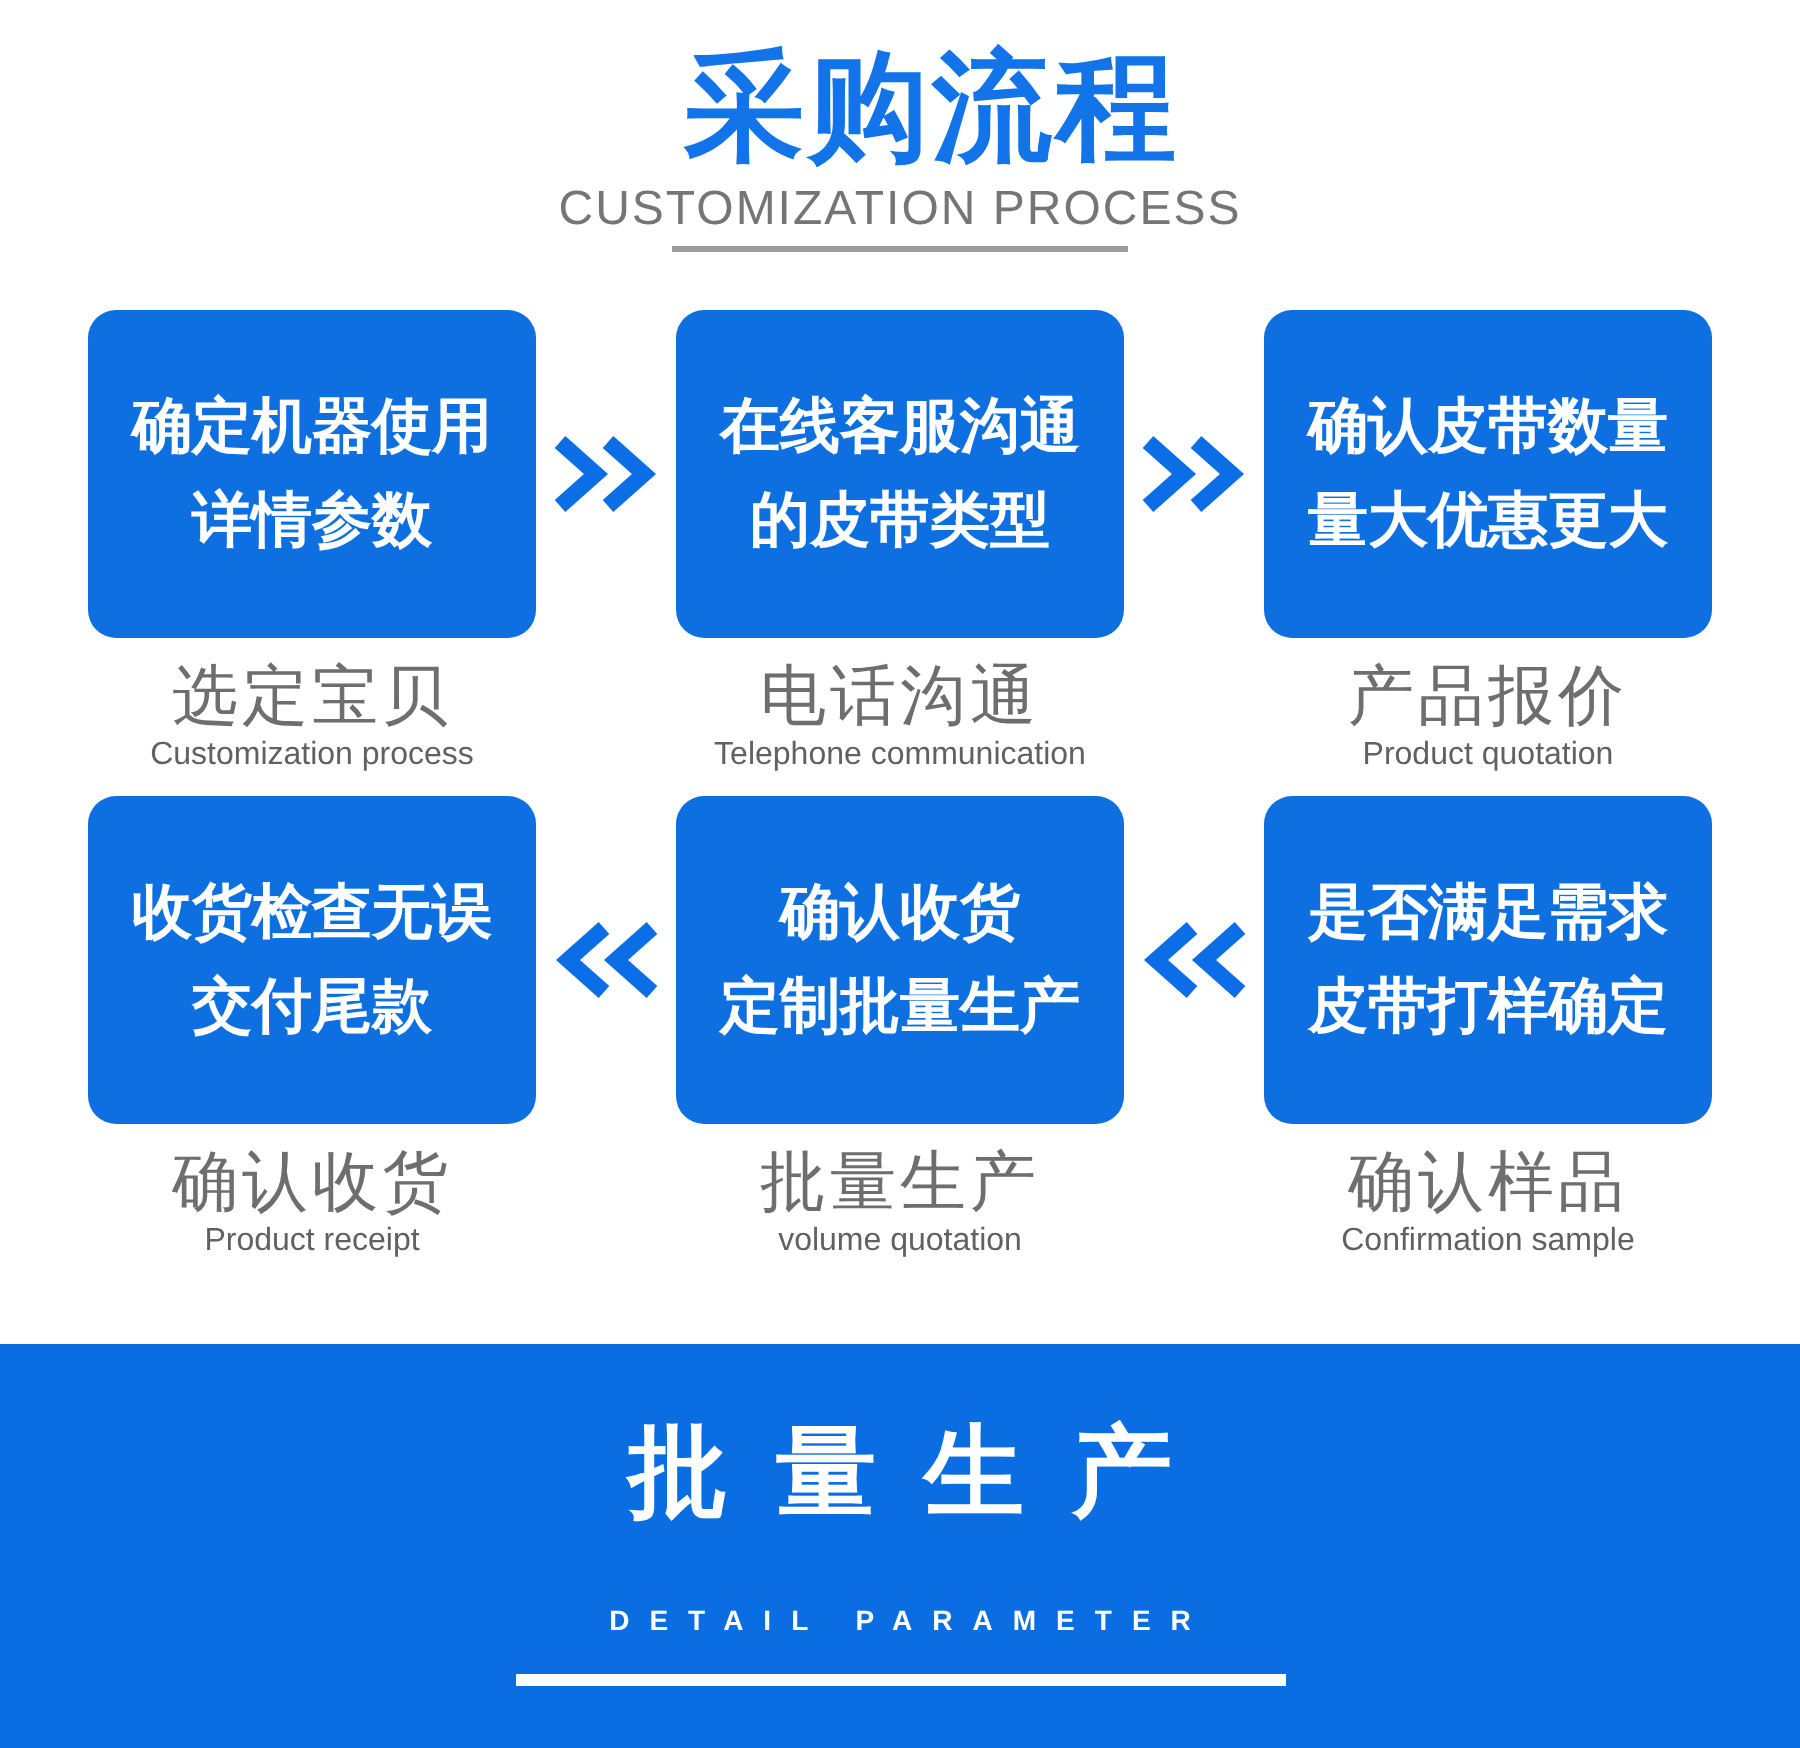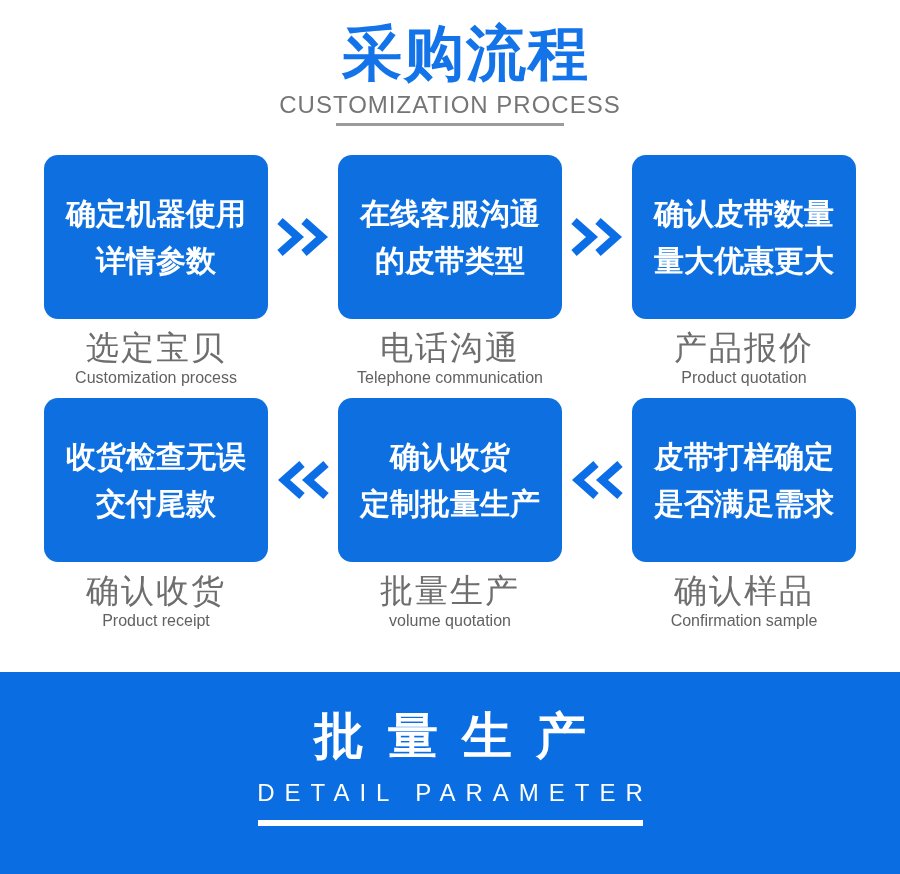--- a/index.html
+++ b/index.html
@@ -99,26 +99,26 @@
   }
   .banner-title {
     padding-top: 36px;
     font-size: 50px;
     line-height: 56px;
     font-weight: bold;
     letter-spacing: 24px;
     text-indent: 24px;
   }
   .banner-subtitle {
-    margin-top: 18px;
-    font-size: 24px;
+    margin-top: 35px;
+    font-size: 14px;
     line-height: 22px;
     letter-spacing: 10px;
     text-indent: 10px;
-    font-weight: 400;
+    font-weight: 700;
   }
   .banner-underline {
     width: 385px;
     height: 6px;
     margin: 16px auto 0;
     background: #ffffff;
   }
 </style>
 </head>
 <body>
@@ -205,22 +205,22 @@
 
     <div class="arrow-wrap">
       <svg width="52" height="40" viewBox="0 0 52 40">
         <polyline points="49,4 31,20 49,36" fill="none" stroke="currentColor" stroke-width="8"></polyline>
         <polyline points="25,4 7,20 25,36" fill="none" stroke="currentColor" stroke-width="8"></polyline>
       </svg>
     </div>
 
     <div class="step">
       <div class="step-box">
+        <div>是否满足需求</div>
         <div>皮带打样确定</div>
-        <div>是否满足需求</div>
       </div>
       <div class="label-cn">确认样品</div>
       <div class="label-en">Confirmation sample</div>
     </div>
 
   </div>
 
   <div class="banner">
     <div class="banner-title">批量生产</div>
     <div class="banner-subtitle">DETAIL PARAMETER</div>

